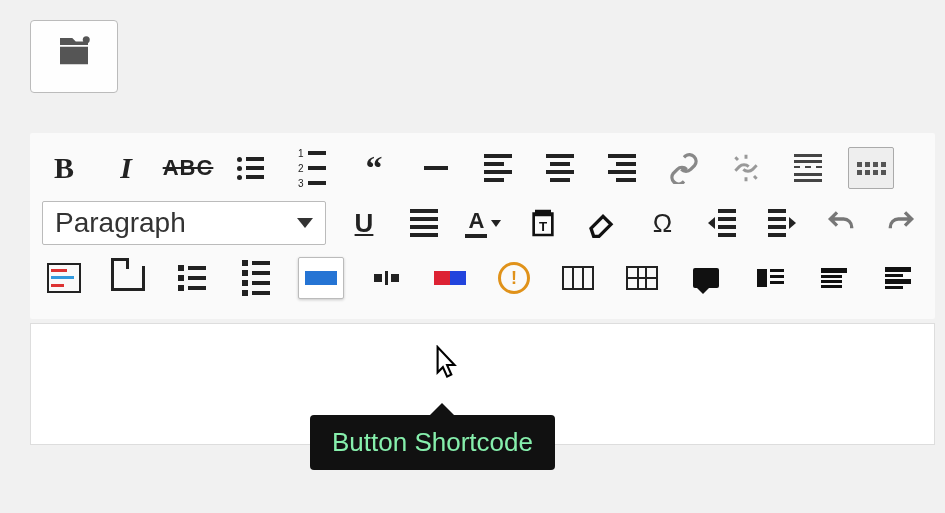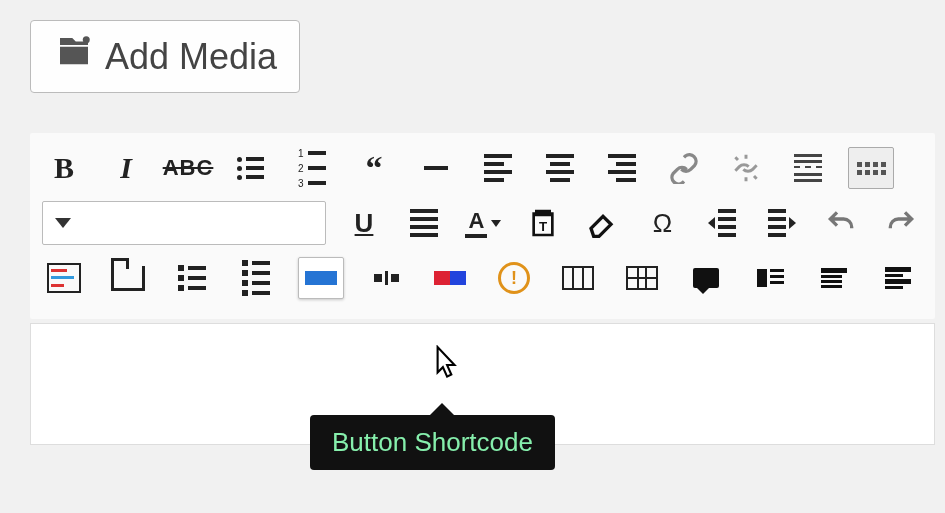--- a/index.html
+++ b/index.html
@@ -147,21 +147,20 @@
 
 <div class="editor-area">
 
   <button class="add-media-btn">
     <span>
       <svg viewBox="0 0 24 24">
           <path d="M4 4h7l2 2h7v2H4zM4 9h16v10H4zM7 16l2.5-3 1.5 2 2-2.5L16 16z"></path>
           <circle cx="19" cy="5" r="2"></circle>
         </svg>
     </span>
-    <span>Add Media</span>
   </button>
 
   <div class="toolbar">
 
     <div class="row">
       <div class="tb-btn">
           <span class="glyph">B</span>
         </div>
       <div class="tb-btn ital">
           <span class="glyph">I</span>
@@ -259,20 +258,21 @@
           <span style="width:5px;height:5px;background:#555"></span>
             <span style="width:5px;height:5px;background:#555"></span>
             <span style="width:5px;height:5px;background:#555"></span>
             <span style="width:5px;height:5px;background:#555"></span>
         </div>
       </div>
     </div>
 
     <div class="row row2">
       <div class="format-select">
+        <span>Paragraph</span>
         <span class="caret"></span>
       </div>
       <div class="tb-btn under">
           <span class="glyph">U</span>
         </div>
       <div class="tb-btn">
           <div class="lines full">
             <span></span>
             <span></span>
             <span></span>

